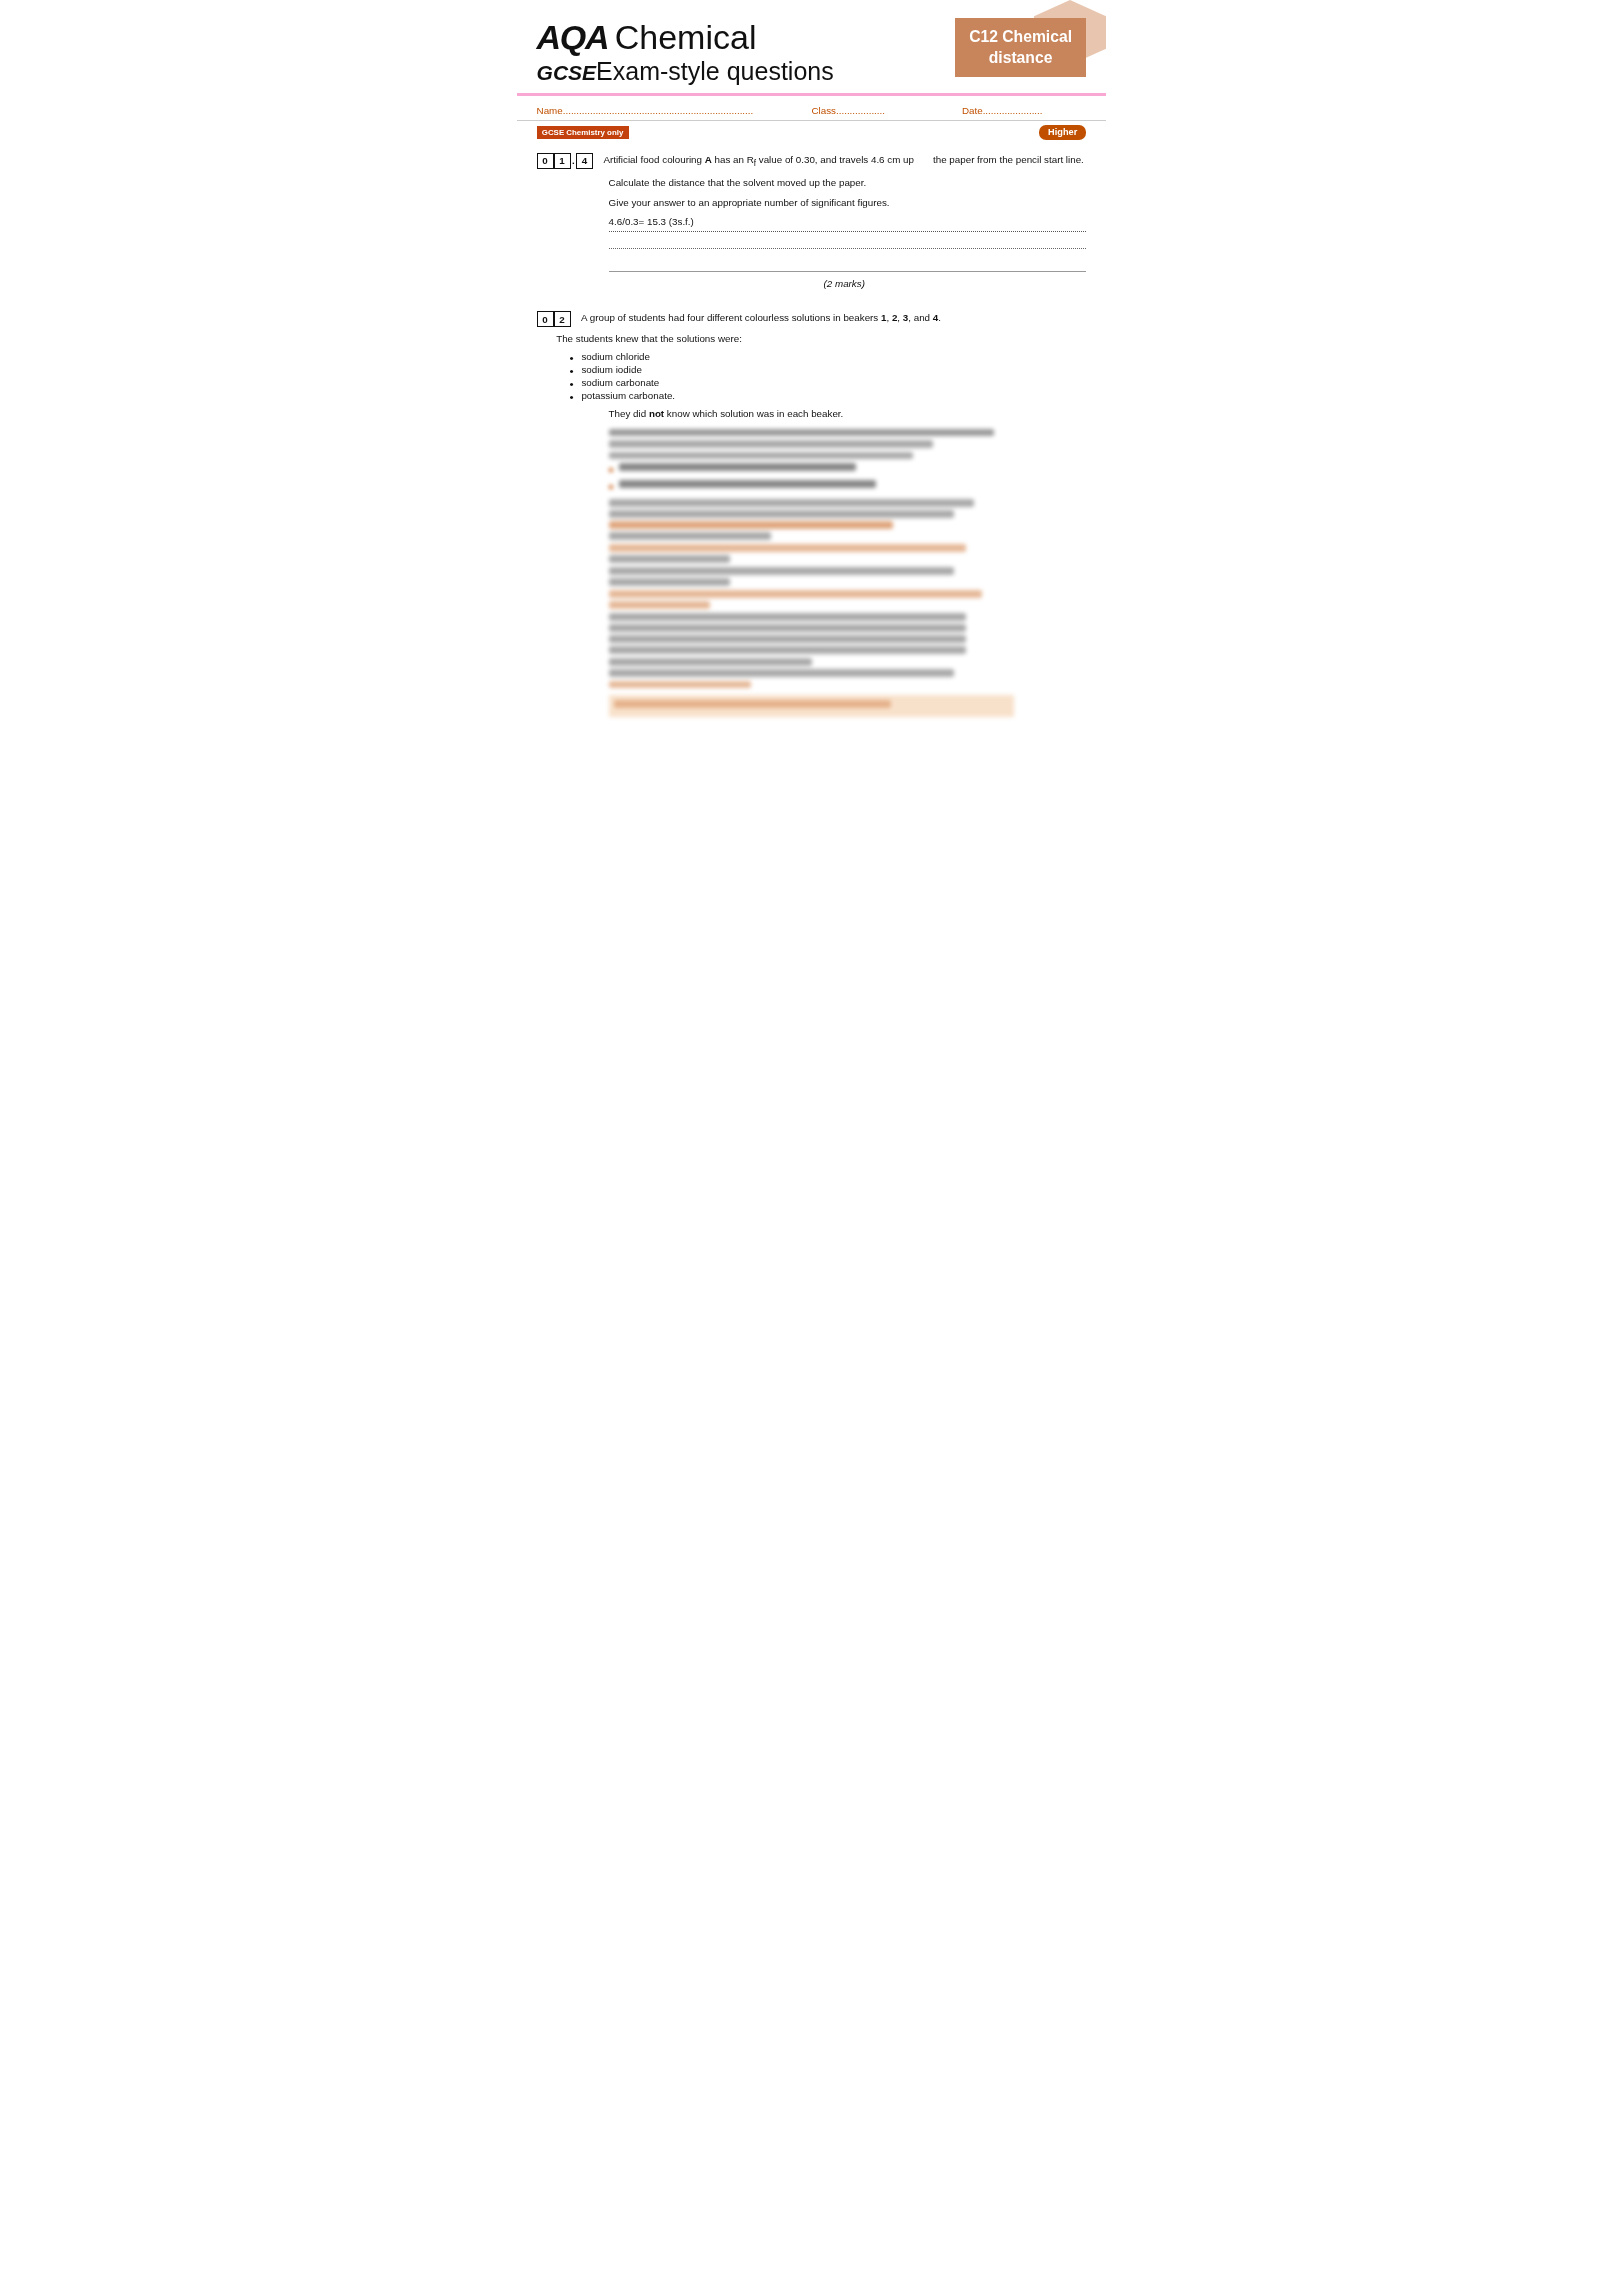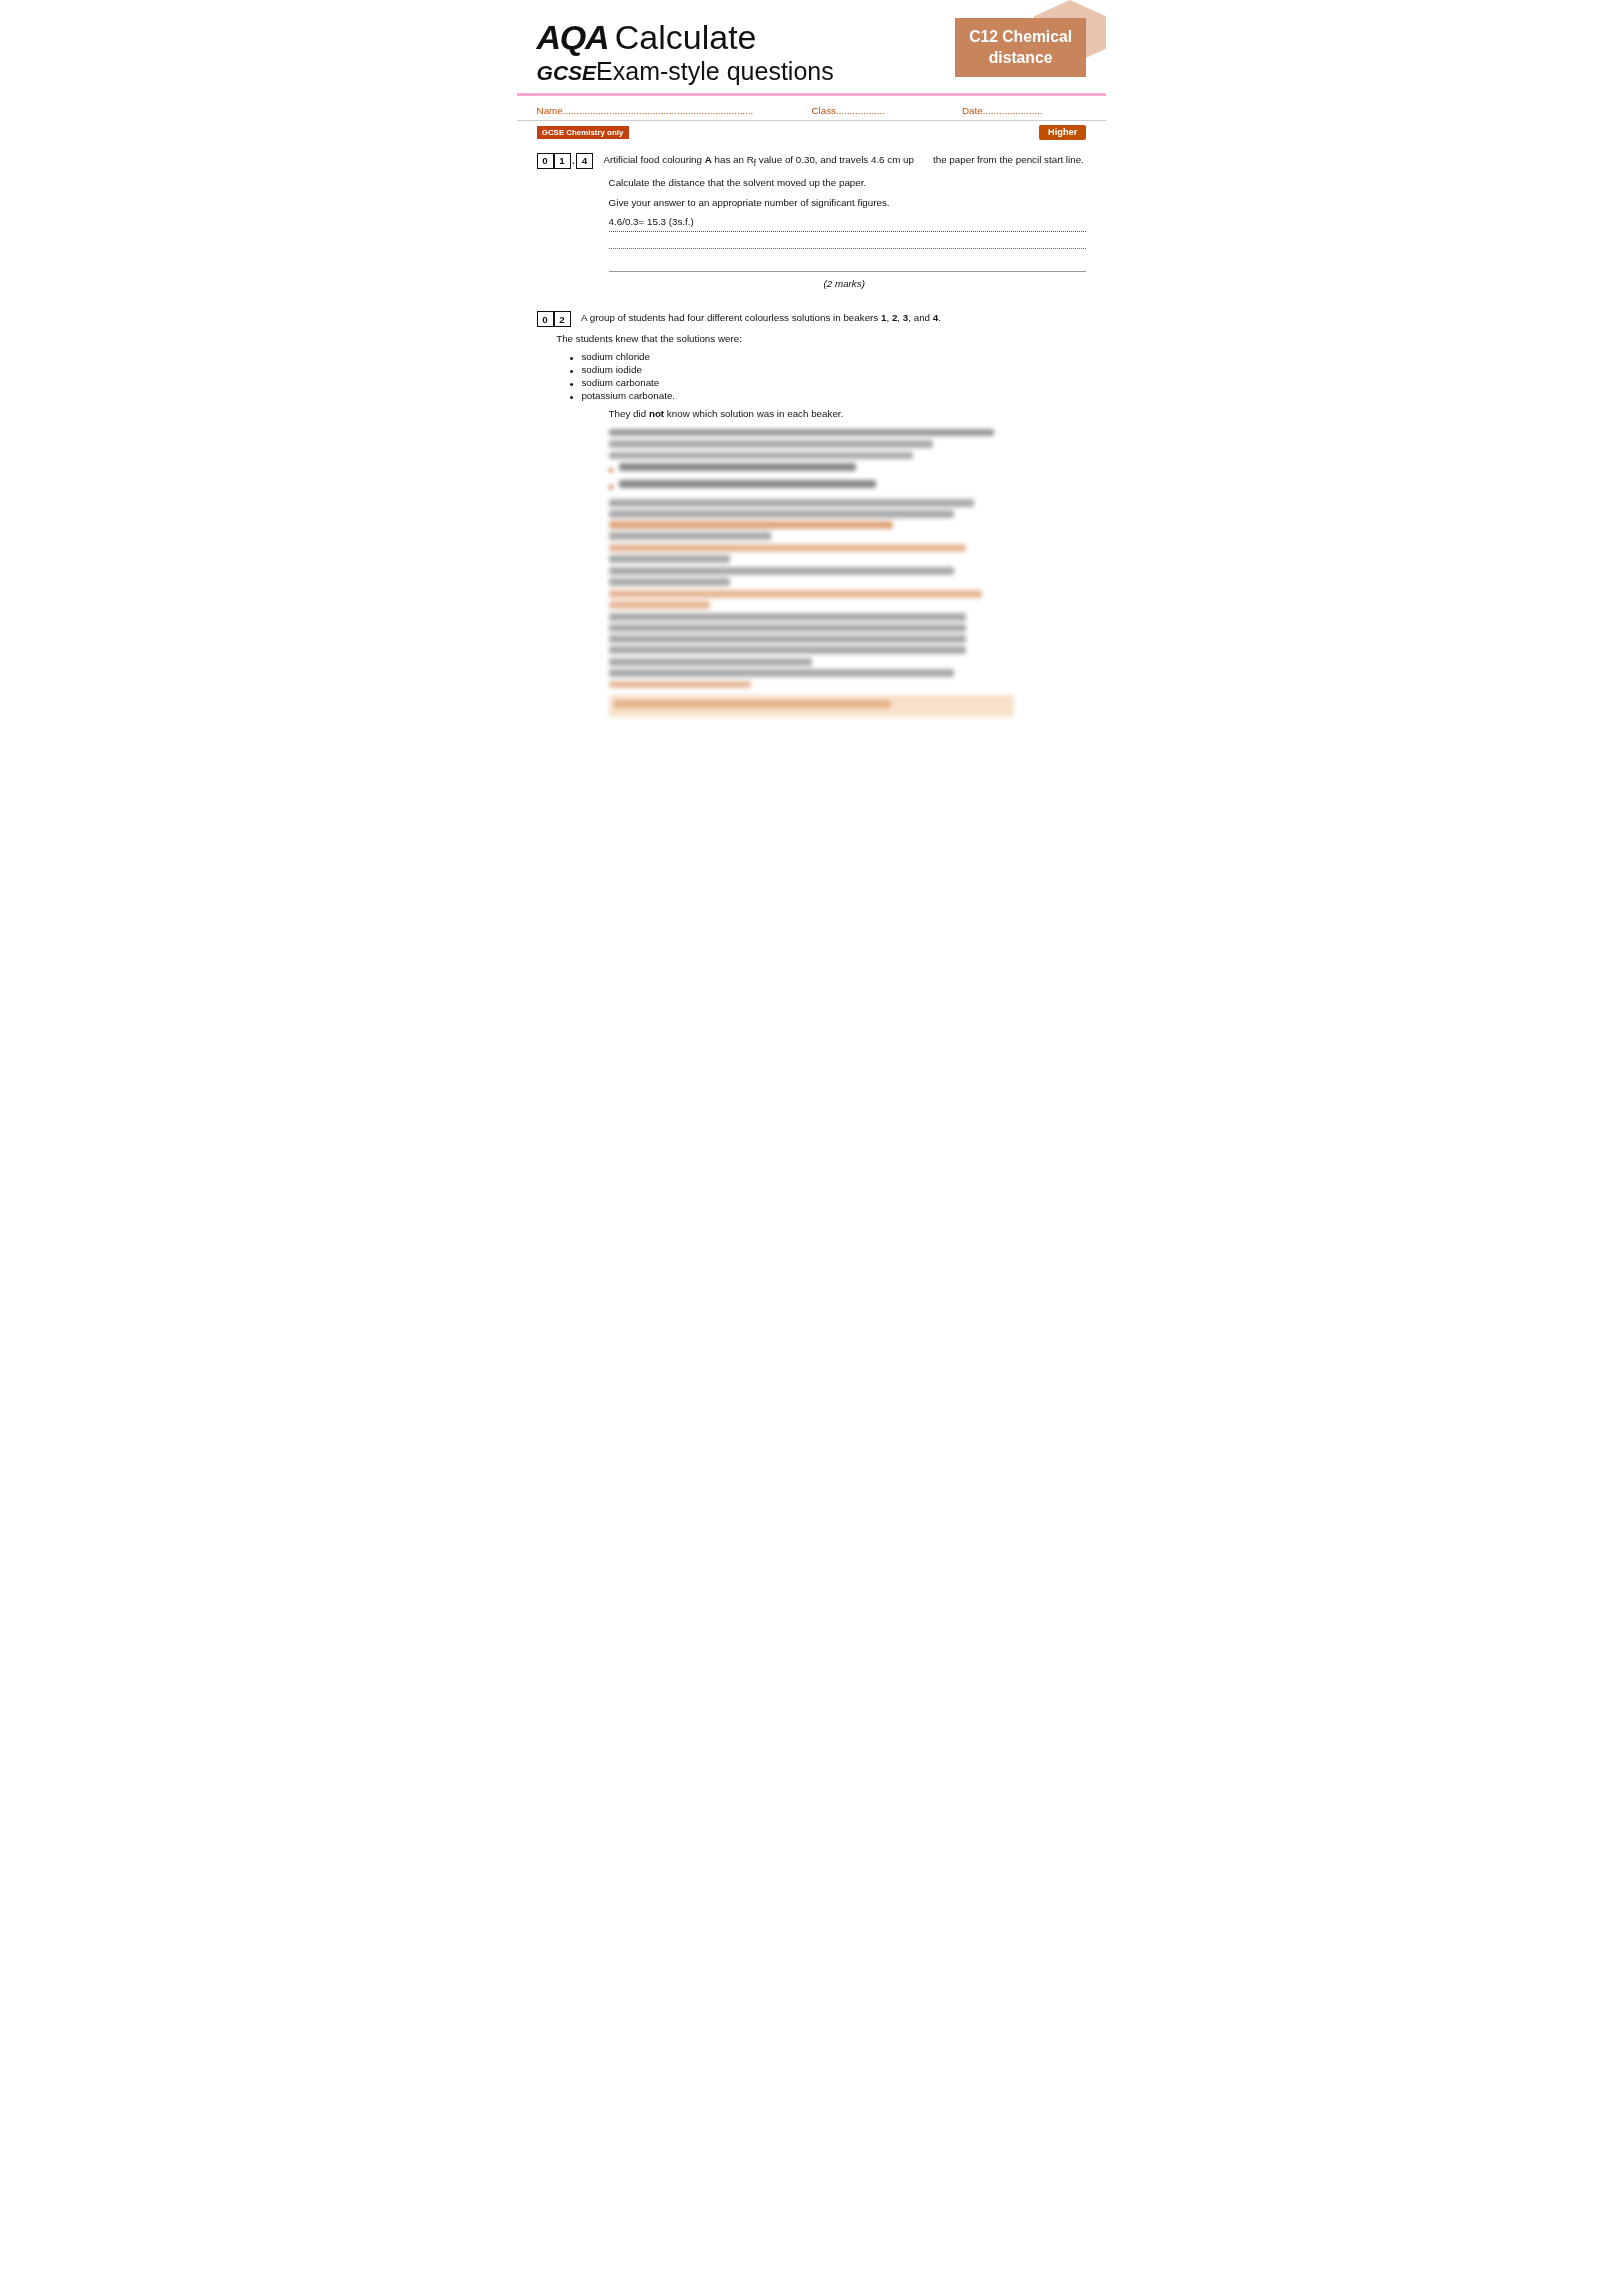--- a/index.html
+++ b/index.html
@@ -102,21 +102,21 @@
       font-size: 7.9px;
       font-weight: 700;
       padding: 2px 5.2px;
     }
     .higher-badge {
       background: #c05000;
       color: #fff;
       font-size: 9.2px;
       font-weight: 700;
       padding: 2.6px 9.2px;
-      border-radius: 2px;
+      border-radius: 7px;
     }
 
     
     .content {
       padding: 6.5px 19.6px 19.6px 19.6px;
     }
 
     
     .question-block {
       margin-bottom: 19.6px;
@@ -246,21 +246,21 @@
   </style>
 </head>
 <body>
 
 <div class="header">
   <div class="top-hex"></div>
   <div class="header-top">
     <div class="header-left">
       <div class="aqa-logo">
         <span class="aqa-text">AQA</span>
-        <span class="chemistry-text">Calculate</span>
+        <span class="chemistry-text">Chemical</span>
       </div>
       <div>
         <span class="gcse-text">GCSE</span><span class="exam-text">Exam-style questions</span>
       </div>
     </div>
     <div class="header-right">
       <div>C12 Chemical</div>
       <div>distance</div>
     </div>
   </div>

